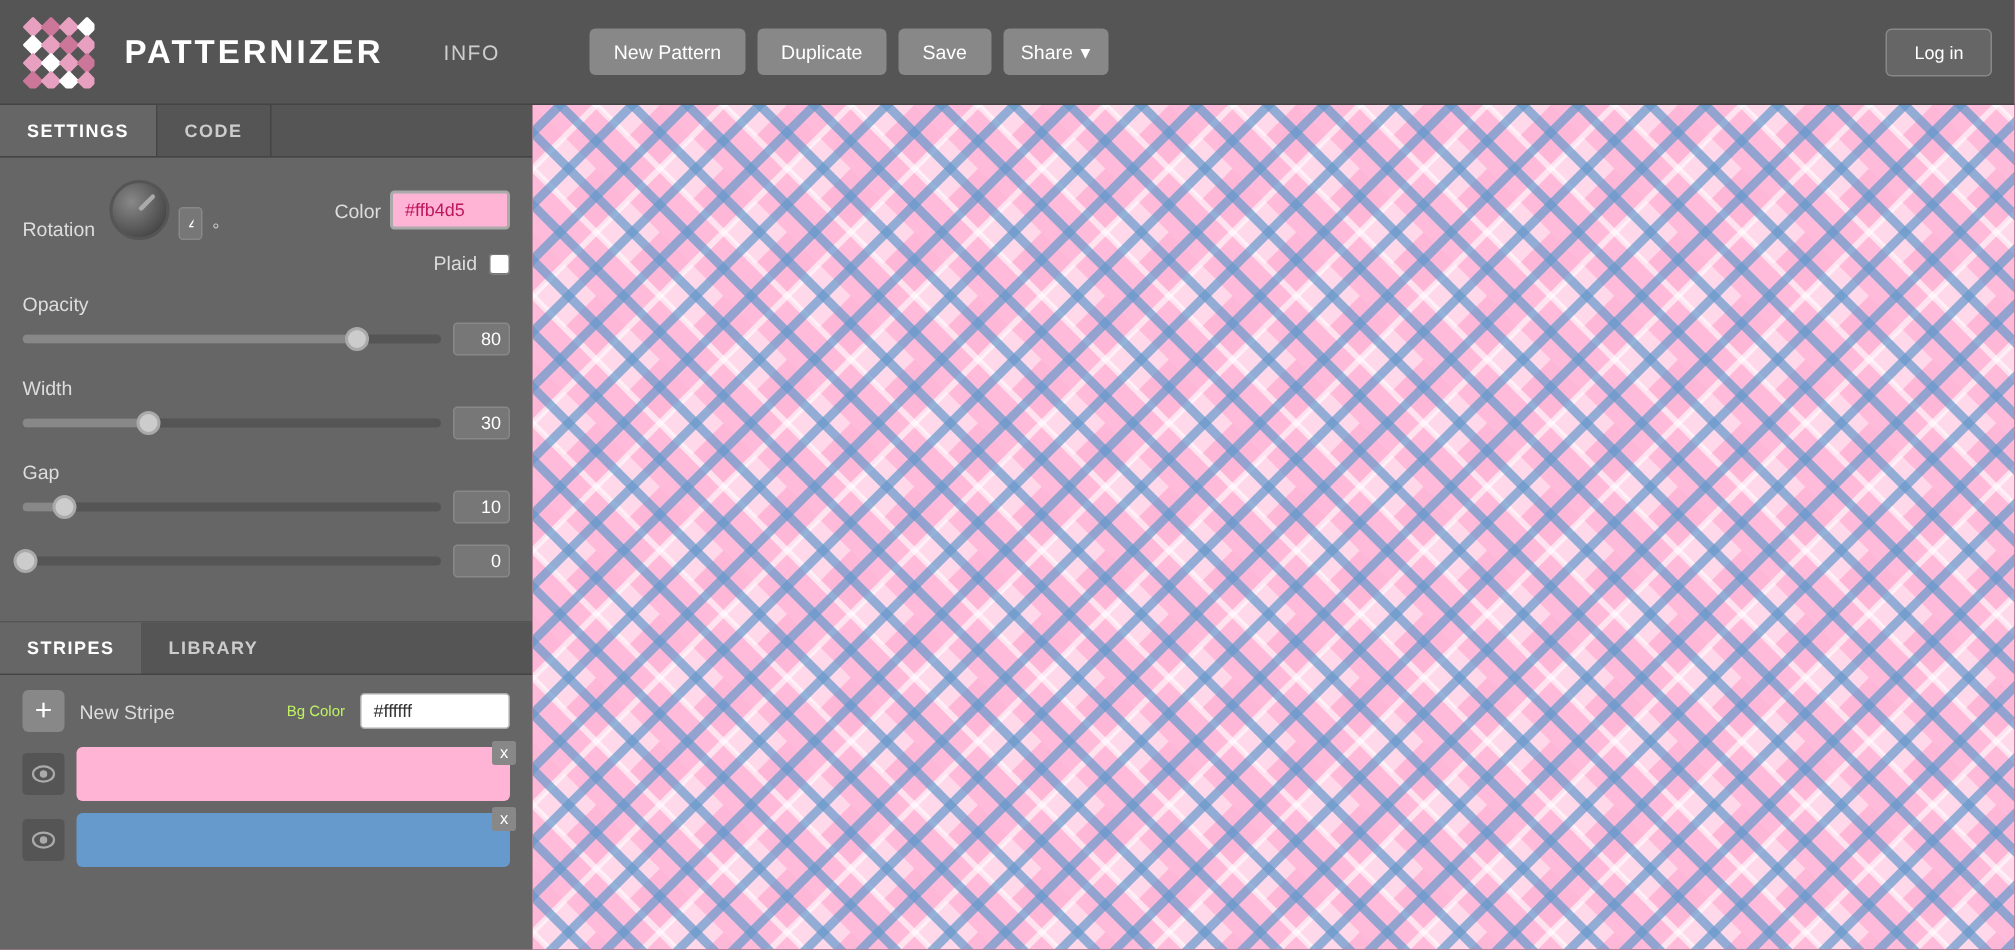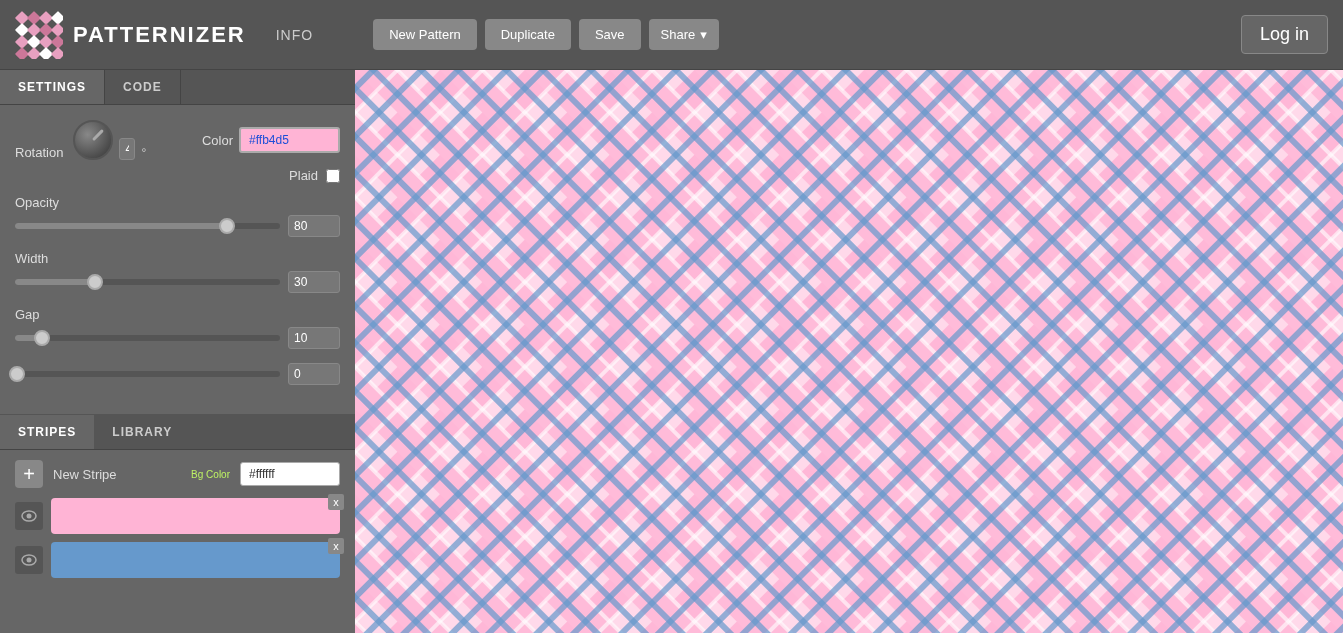--- a/index.html
+++ b/index.html
@@ -10,21 +10,21 @@
       background: #555;
       height: 70px;
       display: flex;
       align-items: center;
       padding: 0 15px;
       border-bottom: 1px solid #444;
     }
     #logo-area {
       display: flex;
       align-items: center;
-      gap: 10px;
+      gap: 20px;
     }
     #logo-text {
       color: white;
       font-size: 22px;
       font-weight: bold;
       letter-spacing: 2px;
     }
     #info-btn {
       color: #ccc;
       font-size: 14px;
@@ -59,21 +59,21 @@
       align-items: center;
       gap: 5px;
     }
     #login-btn {
       background: #666;
       color: white;
       border: 1px solid #888;
       padding: 8px 18px;
       border-radius: 4px;
       cursor: pointer;
-      font-size: 18px;
+      font-size: 12px;
       margin-left: auto;
     }
     #main-layout {
       display: flex;
       height: calc(633px - 70px);
       border-radius: 13px;
     }
     
     #sidebar {
       width: 355px;
@@ -190,24 +190,24 @@
       border: 2px solid #aaa;
       position: absolute;
       top: 50%;
       transform: translateY(-50%);
       cursor: grab;
     }
     .slider-value {
       background: #777;
       color: white;
       border: 1px solid #888;
-      width: 52px;
+      width: 38px;
       padding: 3px 5px;
       font-size: 12px;
-      text-align: left;
+      text-align: right;
       border-radius: 3px;
     }
     
     #stripes-section {
       border-top: 1px solid #555;
       flex: 1;
     }
     #stripes-tabs {
       display: flex;
       background: #555;
@@ -395,21 +395,21 @@
       <div id="rotation-color-row">
         <div id="rotation-group">
           <span style="color:#ddd;font-size:13px;margin-right:4px;">Rotation</span>
 
           <div id="rotation-knob"></div>
           <input type="text" id="rotation-value" class="slider-value" style="width: 16px;" value="45">
           <span style="color:#ccc;font-size:12px;">°</span>
         </div>
         <div id="color-group">
           <span style="color:#ddd;font-size:13px;">Color</span>
-          <input type="text" id="color-input" style="background: rgb(255, 180, 213); color: #1d4ed8; border: 2px solid rgb(170, 170, 170); padding: 4px 8px; font-size: 12px; width: 101px; border-radius: 3px;" value="#ffb4d5">
+          <input type="text" id="color-input" style="background: rgb(255, 180, 213); color: #be185d; border: 2px solid rgb(170, 170, 170); padding: 4px 8px; font-size: 12px; width: 80px; border-radius: 3px;" value="#ffb4d5">
         </div>
       </div>
 
       <div id="plaid-row">
         <span style="color:#ddd;font-size:13px;margin-left:auto;">Plaid</span>
         <input type="checkbox" id="plaid-check" style="">
       </div>
 
       <div class="slider-row">
         <div class="slider-label">Opacity</div>

